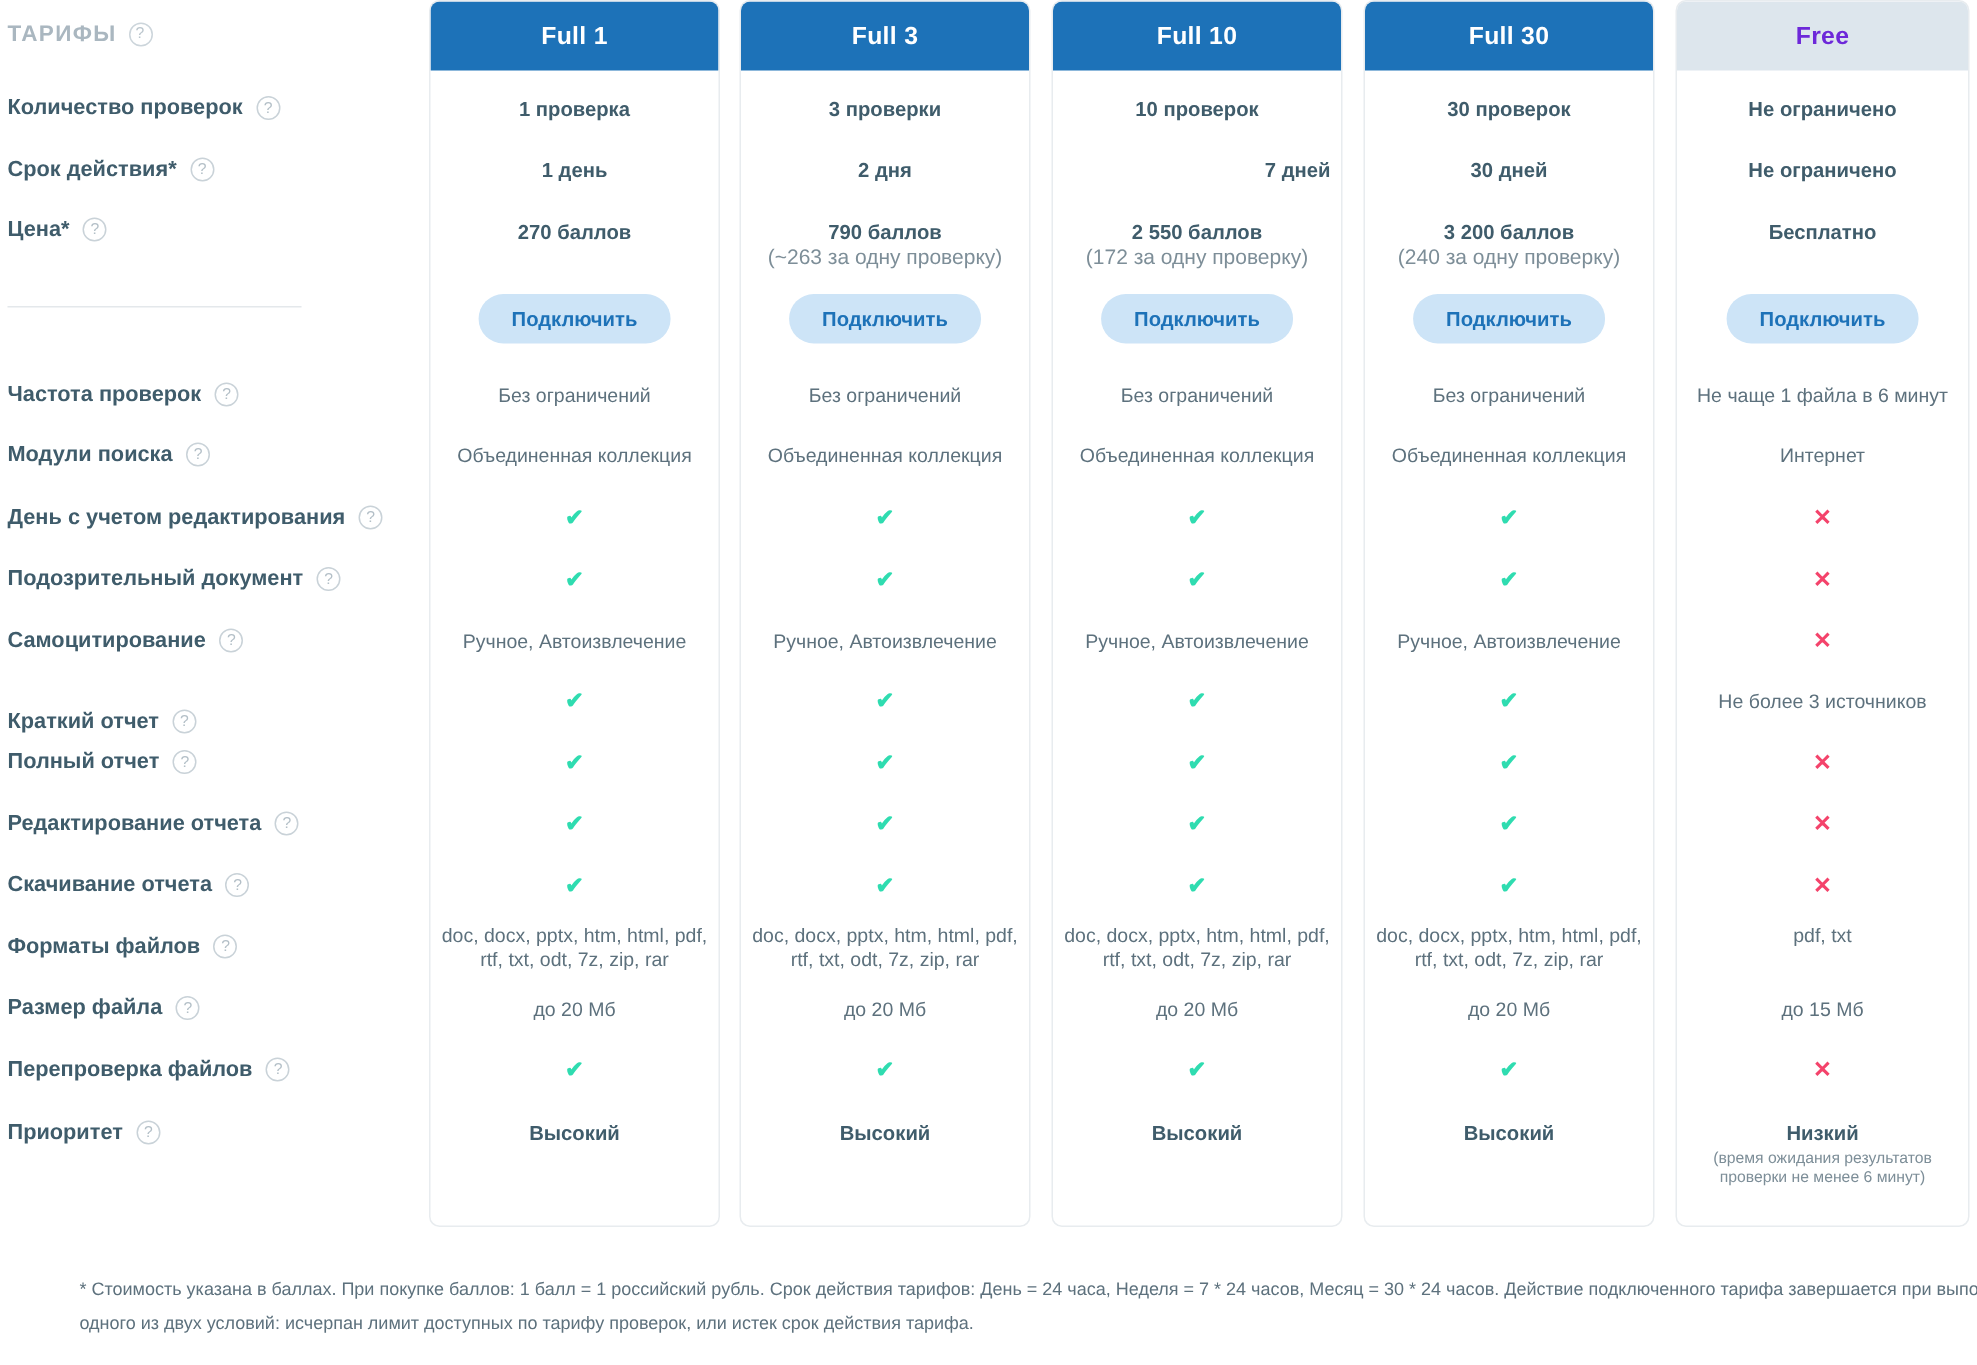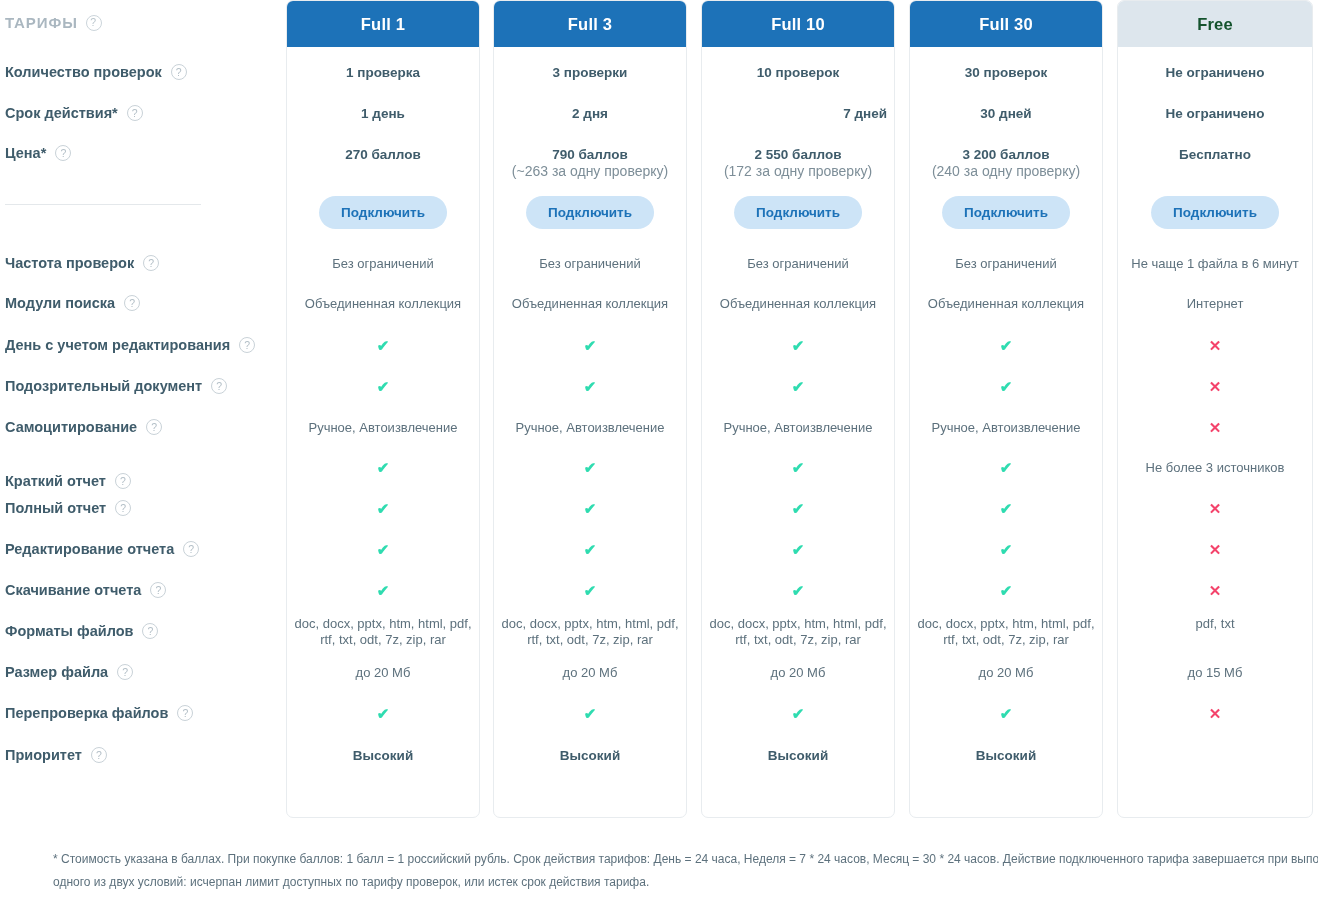--- a/index.html
+++ b/index.html
@@ -102,21 +102,21 @@
     align-items: center;
     justify-content: center;
     background: #1d72b8;
     color: #ffffff;
     font-size: 16.5px;
     font-weight: bold;
     letter-spacing: 0.2px;
   }
   .card.free .card-header {
     background: #dde6ed;
-    color: #14532d;
+    color: #6d28d9;
   }
 
   
   .cell {
     position: absolute;
     left: 0;
     width: 100%;
     text-align: center;
     box-sizing: border-box;
     padding: 0 7px;
@@ -375,18 +375,19 @@
         <div class="cell body" style="top: 337px;"><span class="mark no">✕</span></div>
         <div class="cell body" style="top: 378px;"><span class="mark no">✕</span></div>
         <div class="cell body" style="top: 419px;"><span class="mark no">✕</span></div>
         <div class="cell body" style="top: 459px;">Не более 3 источников</div>
         <div class="cell body" style="top: 500px;"><span class="mark no">✕</span></div>
         <div class="cell body" style="top: 541px;"><span class="mark no">✕</span></div>
         <div class="cell body" style="top: 582px;"><span class="mark no">✕</span></div>
         <div class="cell body" style="top: 615px;">pdf, txt</div>
         <div class="cell body" style="top: 664px;">до 15 Мб</div>
         <div class="cell body" style="top: 705px;"><span class="mark no">✕</span></div>
+        <div class="cell bold" style="top: 747px;"><span>Низкий</span><span class="sub-note small-italic">(время ожидания результатов проверки не менее 6 минут)</span></div>
       </div>
     </div>
 
   <div class="footnote">* Стоимость указана в баллах. При покупке баллов: 1 балл = 1 российский рубль. Срок действия тарифов: День = 24 часа, Неделя = 7 * 24 часов, Месяц = 30 * 24 часов. Действие подключенного тарифа завершается при выполнении одного из двух условий: исчерпан лимит доступных по тарифу проверок, или истек срок действия тарифа.</div>
 
 </div>
 
 </body></html>

